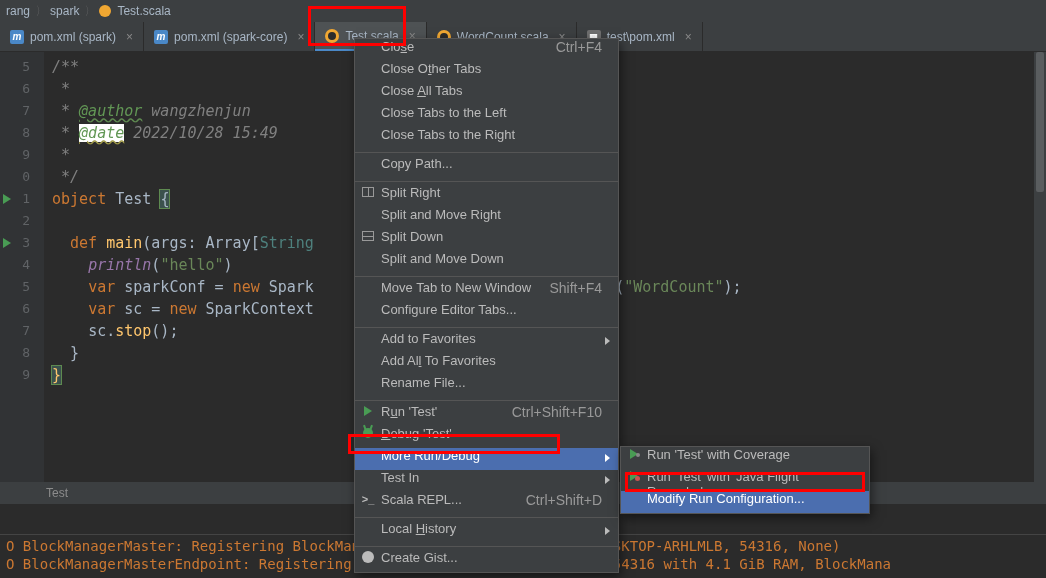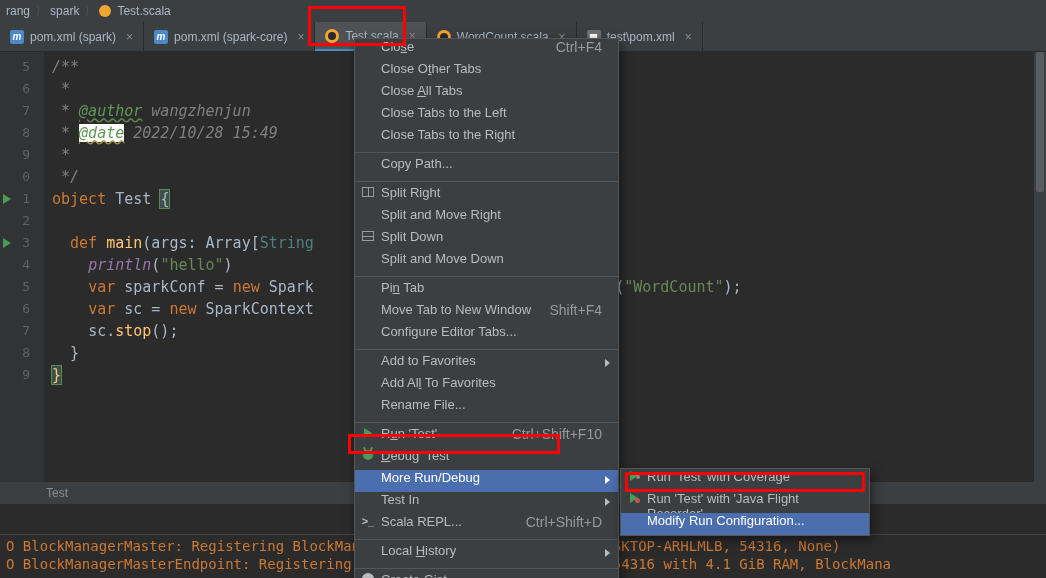--- a/index.html
+++ b/index.html
@@ -348,23 +348,20 @@
       <span class="mi-icon">
         <span class="split-d"></span>
       </span>
       <span>Split Down</span>
     </div>
   <div class="menu-item">
       <span>Split and Move Down</span>
     </div>
   <div class="menu-sep"></div>
   <div class="menu-item">
-      <span>Pi<span class="mnemonic">n</span> Tab</span>
-    </div>
-  <div class="menu-item">
       <span>Move Tab to New Window</span>
       <span class="sc">Shift+F4</span>
     </div>
   <div class="menu-item">
       <span>Configure Editor Tabs...</span>
     </div>
   <div class="menu-sep"></div>
   <div class="menu-item">
       <span>Add to Favorites</span>
       <span class="arrow"></span>

